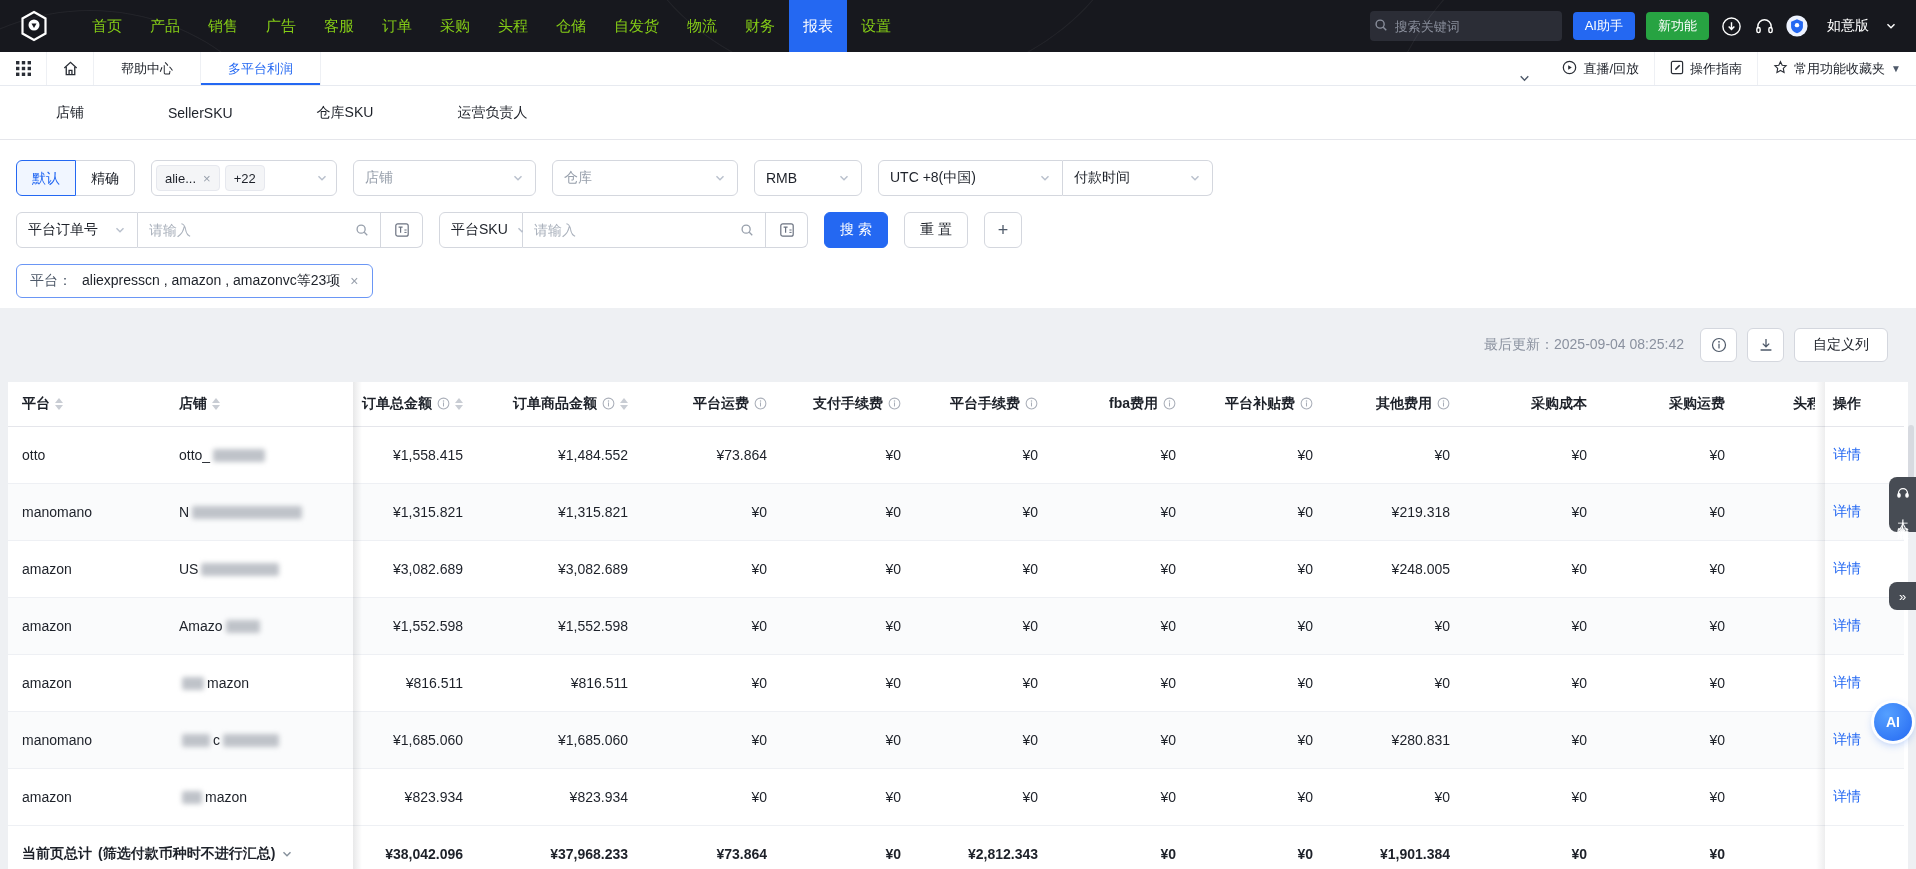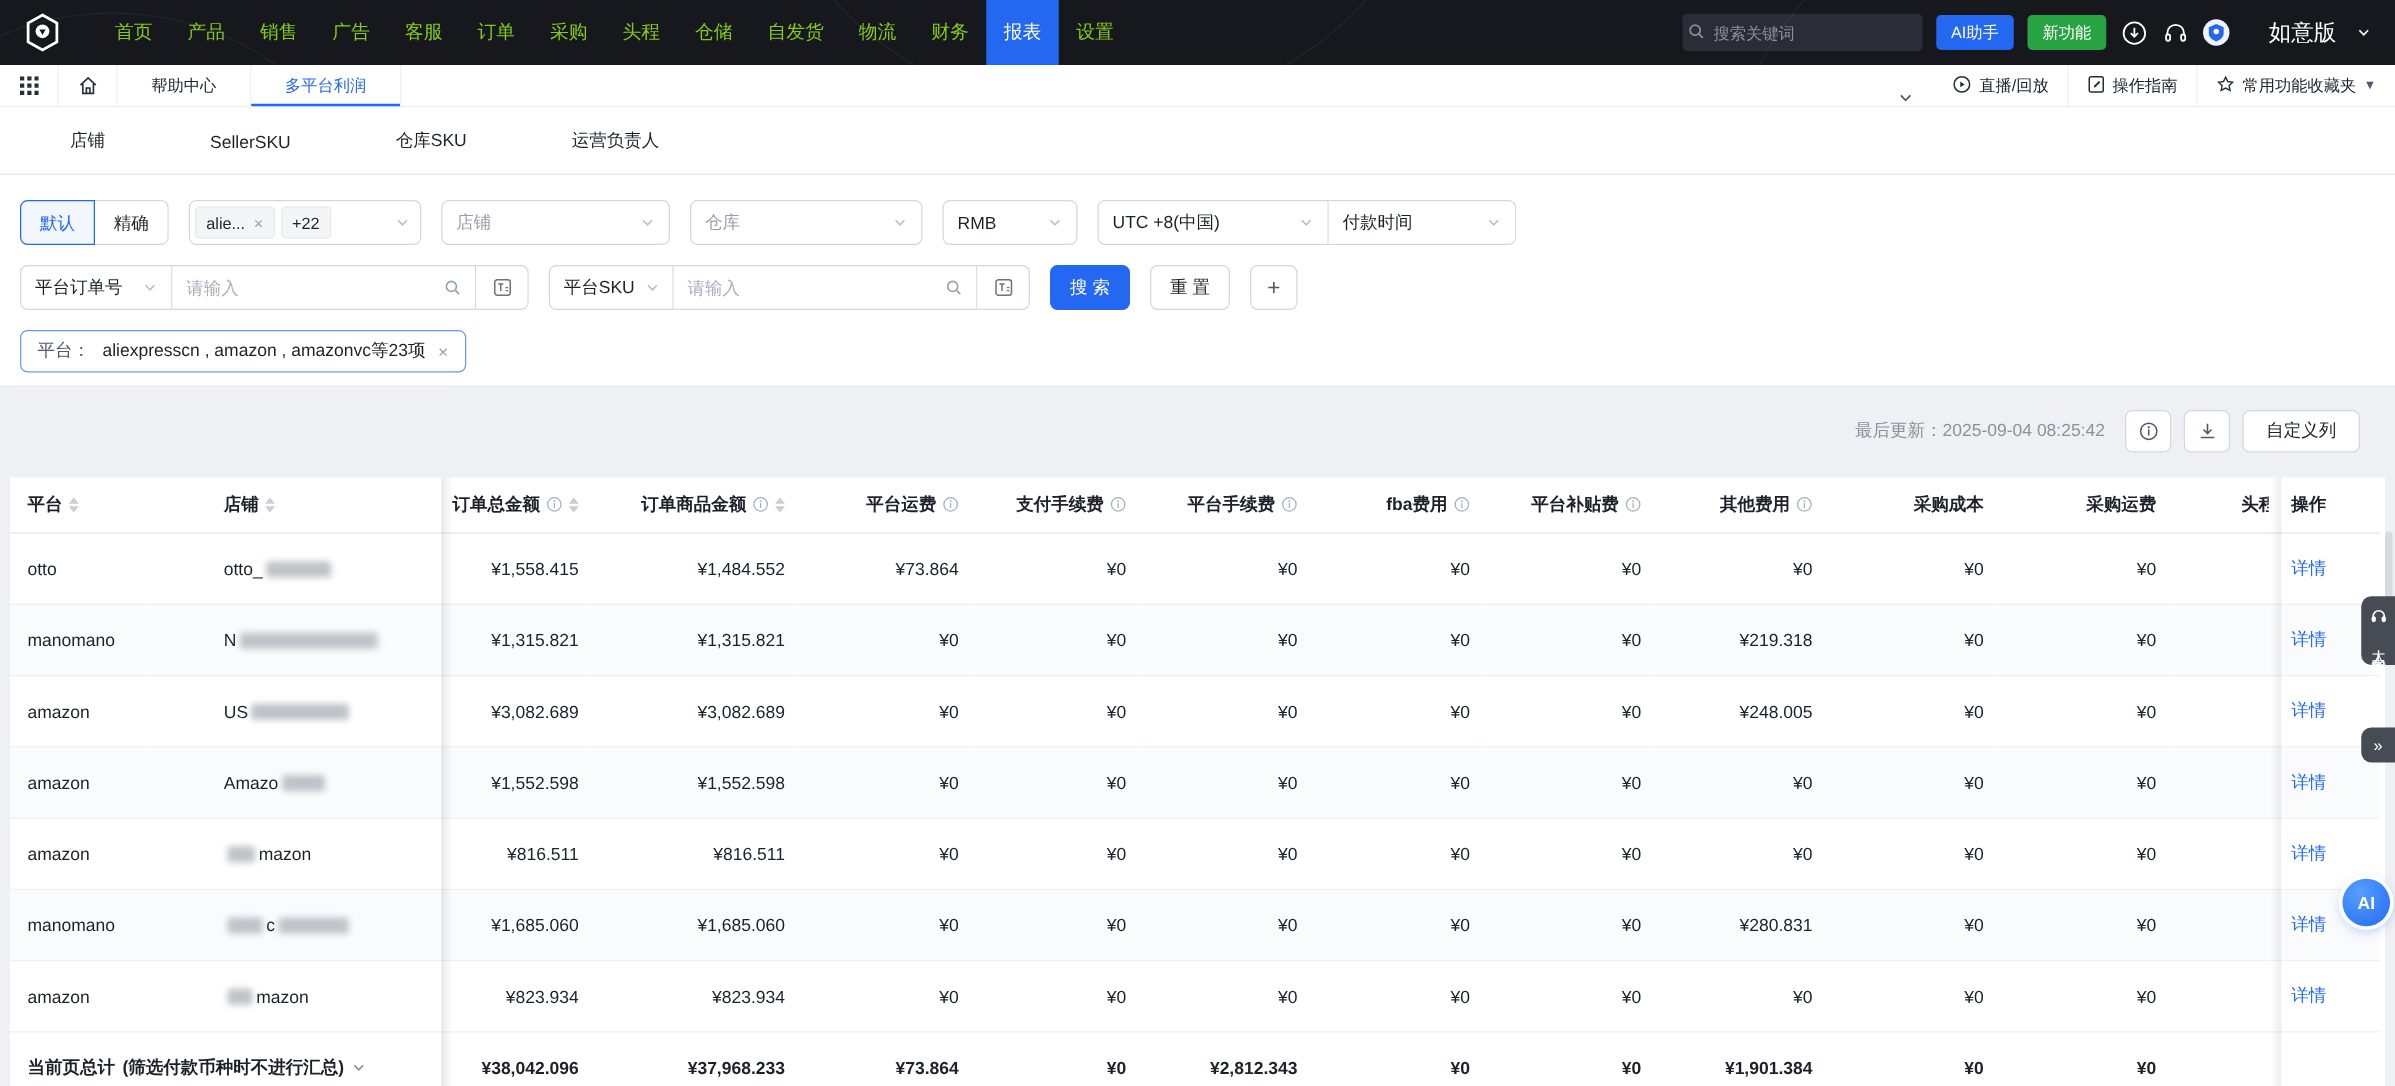--- a/index.html
+++ b/index.html
@@ -19,21 +19,21 @@
   .nav-item{color:#84cc16;font-size:15px;padding:0 14px;line-height:52px;cursor:pointer;white-space:nowrap}
   .nav-item.active{background:var(--accent);color:#fff}
   .topnav-right{margin-left:auto;display:flex;align-items:center;gap:11px}
   .nav-search{width:192px;height:30px;background:#2b2d36;border-radius:4px;display:flex;align-items:center;padding:0 4px;gap:7px}
   .nav-search input{background:transparent;border:none;outline:none;color:#d5d9e2;font-size:13px;width:100%}
   .nav-search input::placeholder{color:#8a8f9c}
   .btn-ai,.btn-new{height:28px;padding:0 12px;border:none;border-radius:4px;color:#fff;font-size:13px;cursor:pointer;white-space:nowrap}
   .btn-ai{background:var(--accent)}
   .btn-new{background:var(--green)}
   .nav-ic{width:22px;height:22px;display:flex;align-items:center;justify-content:center;cursor:pointer}
-  .version{color:#fff;font-size:18px;margin-left:20px;white-space:nowrap}
+  .version{color:#fff;font-size:14px;margin-left:8px;white-space:nowrap}
 
   
   .tabbar{height:34px;background:#fff;border-bottom:1px solid #e7eaf0;display:flex;align-items:stretch}
   .tb-btn{width:47px;display:flex;align-items:center;justify-content:center;border-right:1px solid #eef0f4;cursor:pointer}
   .tb-tab{padding:0 27px;display:flex;align-items:center;font-size:13px;border-right:1px solid #eef0f4;position:relative;cursor:pointer;white-space:nowrap}
   .tb-tab.active{color:var(--accent)}
   .tb-tab.active::after{content:"";position:absolute;left:0;right:0;bottom:0;height:2px;background:var(--accent)}
   .tb-right{margin-left:auto;display:flex;align-items:flex-end;font-size:13px}
   .tb-chev{padding:0 16px;cursor:pointer;display:flex;align-items:center}
   .tb-item{display:flex;align-items:center;gap:6px;padding:0 15px;cursor:pointer;height:100%}
@@ -338,21 +338,21 @@
       </div>
       <div class="ctl iconbtn">
         <svg width="16" height="16" viewBox="0 0 16 16" fill="none" stroke="#6b7280" stroke-width="1.2">
             <rect x="1.8" y="1.8" width="12.4" height="12.4" rx="2"></rect>
             <path d="M4.6 5.2 h4 M6.6 5.2 v5.6"></path>
             <path d="M10.4 8 h2.2 M10.4 10.4 h2.2" stroke-width="1"></path>
           </svg>
       </div>
     </div>
     <div class="joined">
-      <div class="ctl" style="width:100px">
+      <div class="ctl" style="width:84px">
         <span>平台SKU</span>
         <span class="chev">
             <svg width="12" height="12" viewBox="0 0 12 12" fill="none" stroke="#b9c0cc" stroke-width="1.4">
               <path d="M2.5 4.2 L6 7.8 L9.5 4.2"></path>
             </svg>
           </span>
       </div>
       <div class="ctl" style="width:243px">
         <input class="inp" placeholder="请输入" style="">
         <span class="chev">

